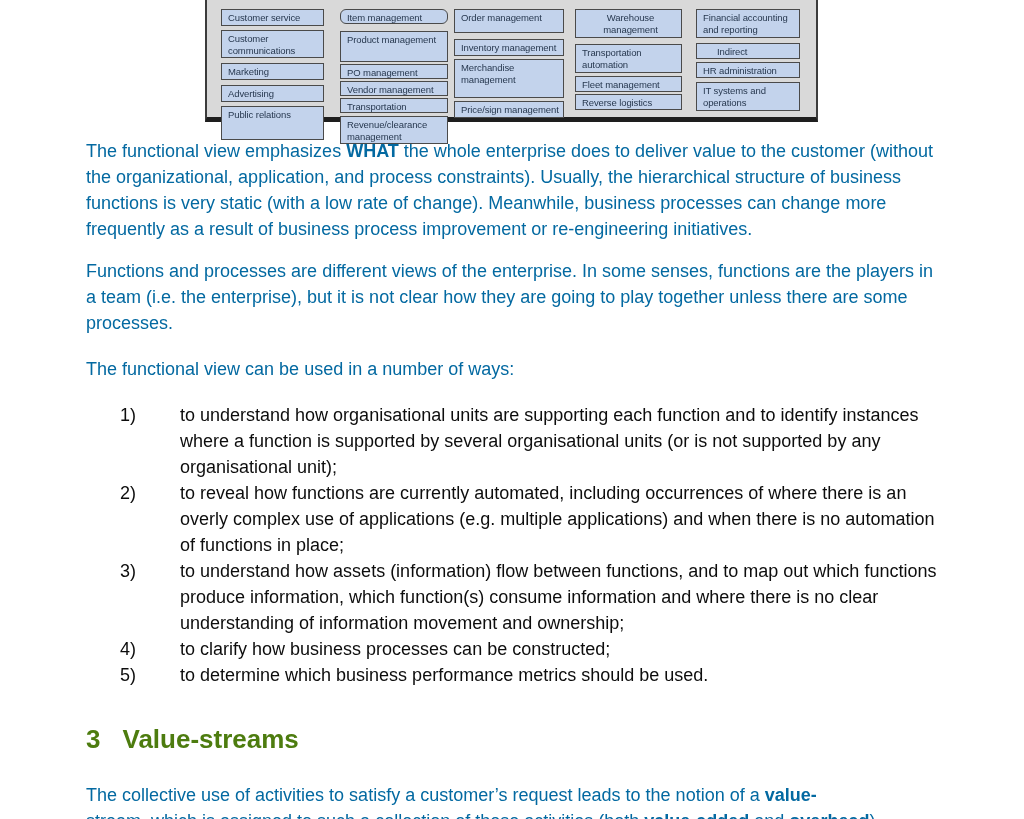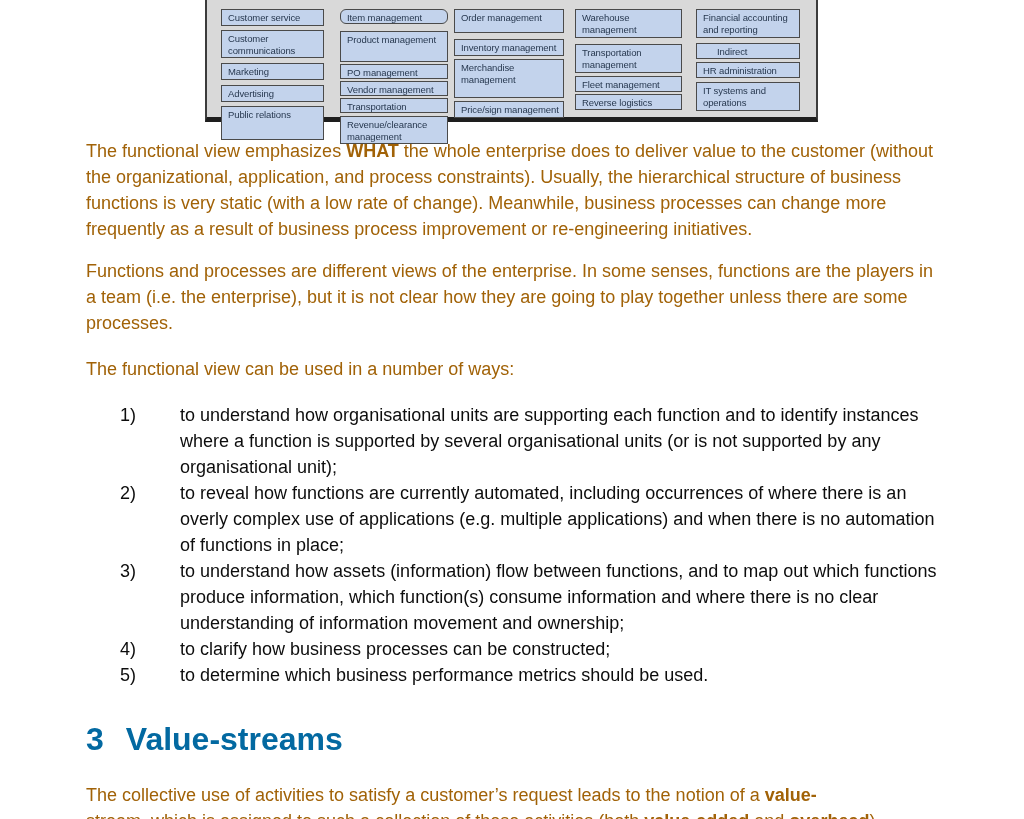--- a/index.html
+++ b/index.html
@@ -36,32 +36,32 @@
     padding: 2px 2px 1px 6px;
     overflow: hidden;
   }
 
   
   .para {
     position: absolute;
     left: 86px; width: 856px;
     font-size: 18px;
     line-height: 26px;
-    color: #a16207;
+    color: #0369a1;
   }
   .para b { font-weight: bold; }
   .list { position: absolute; left: 86px; width: 856px; font-size: 18px; line-height: 26px; }
   .li { display: grid; grid-template-columns: 60px 1fr; padding-left: 34px; }
   .heading {
     position: absolute;
     left: 86px;
-    font-size: 32px;
+    font-size: 26px;
     font-weight: bold;
     line-height: 34px;
-    color: #0369a1;
+    color: #4d7c0f;
   }
   .heading .hword { display: inline-block; margin-left: 22px; }
   .pline { display: block; }
 </style>
 </head>
 <body>
 
 <div class="page">
 
   <div class="fig-panel">
@@ -84,22 +84,22 @@
     </div>
 
     <div class="fcol" style="left:247px; width:110px;">
       <div class="fbox" style="height:24px;">Order management</div>
       <div class="fbox" style="height:17px; margin-top:6px;">Inventory management</div>
       <div class="fbox" style="height:39px; margin-top:3px;">Merchandise management</div>
       <div class="fbox" style="height:17px; margin-top:3px;">Price/sign management</div>
     </div>
 
     <div class="fcol" style="left:368px; width:107px;">
-      <div class="fbox" style="height:29px;">Warehouse management</div>
-      <div class="fbox" style="height:29px; margin-top:6px;">Transportation management</div>
+      <div class="fbox" style="height:29px;text-align:center;">Warehouse management</div>
+      <div class="fbox" style="height:29px; margin-top:6px;">Transportation automation</div>
       <div class="fbox" style="height:16px; margin-top:3px;">Fleet management</div>
       <div class="fbox" style="height:16px; margin-top:2px;">Reverse logistics</div>
     </div>
 
     <div class="fcol" style="left:489px; width:104px;">
       <div class="fbox" style="height:29px;">Financial accounting and reporting</div>
       <div class="fbox" style="height:16px; margin-top:5px;padding-left:20px;">Indirect procurement</div>
       <div class="fbox" style="height:16px; margin-top:3px;">HR administration</div>
       <div class="fbox" style="height:29px; margin-top:4px;">IT systems and operations</div>
     </div>

